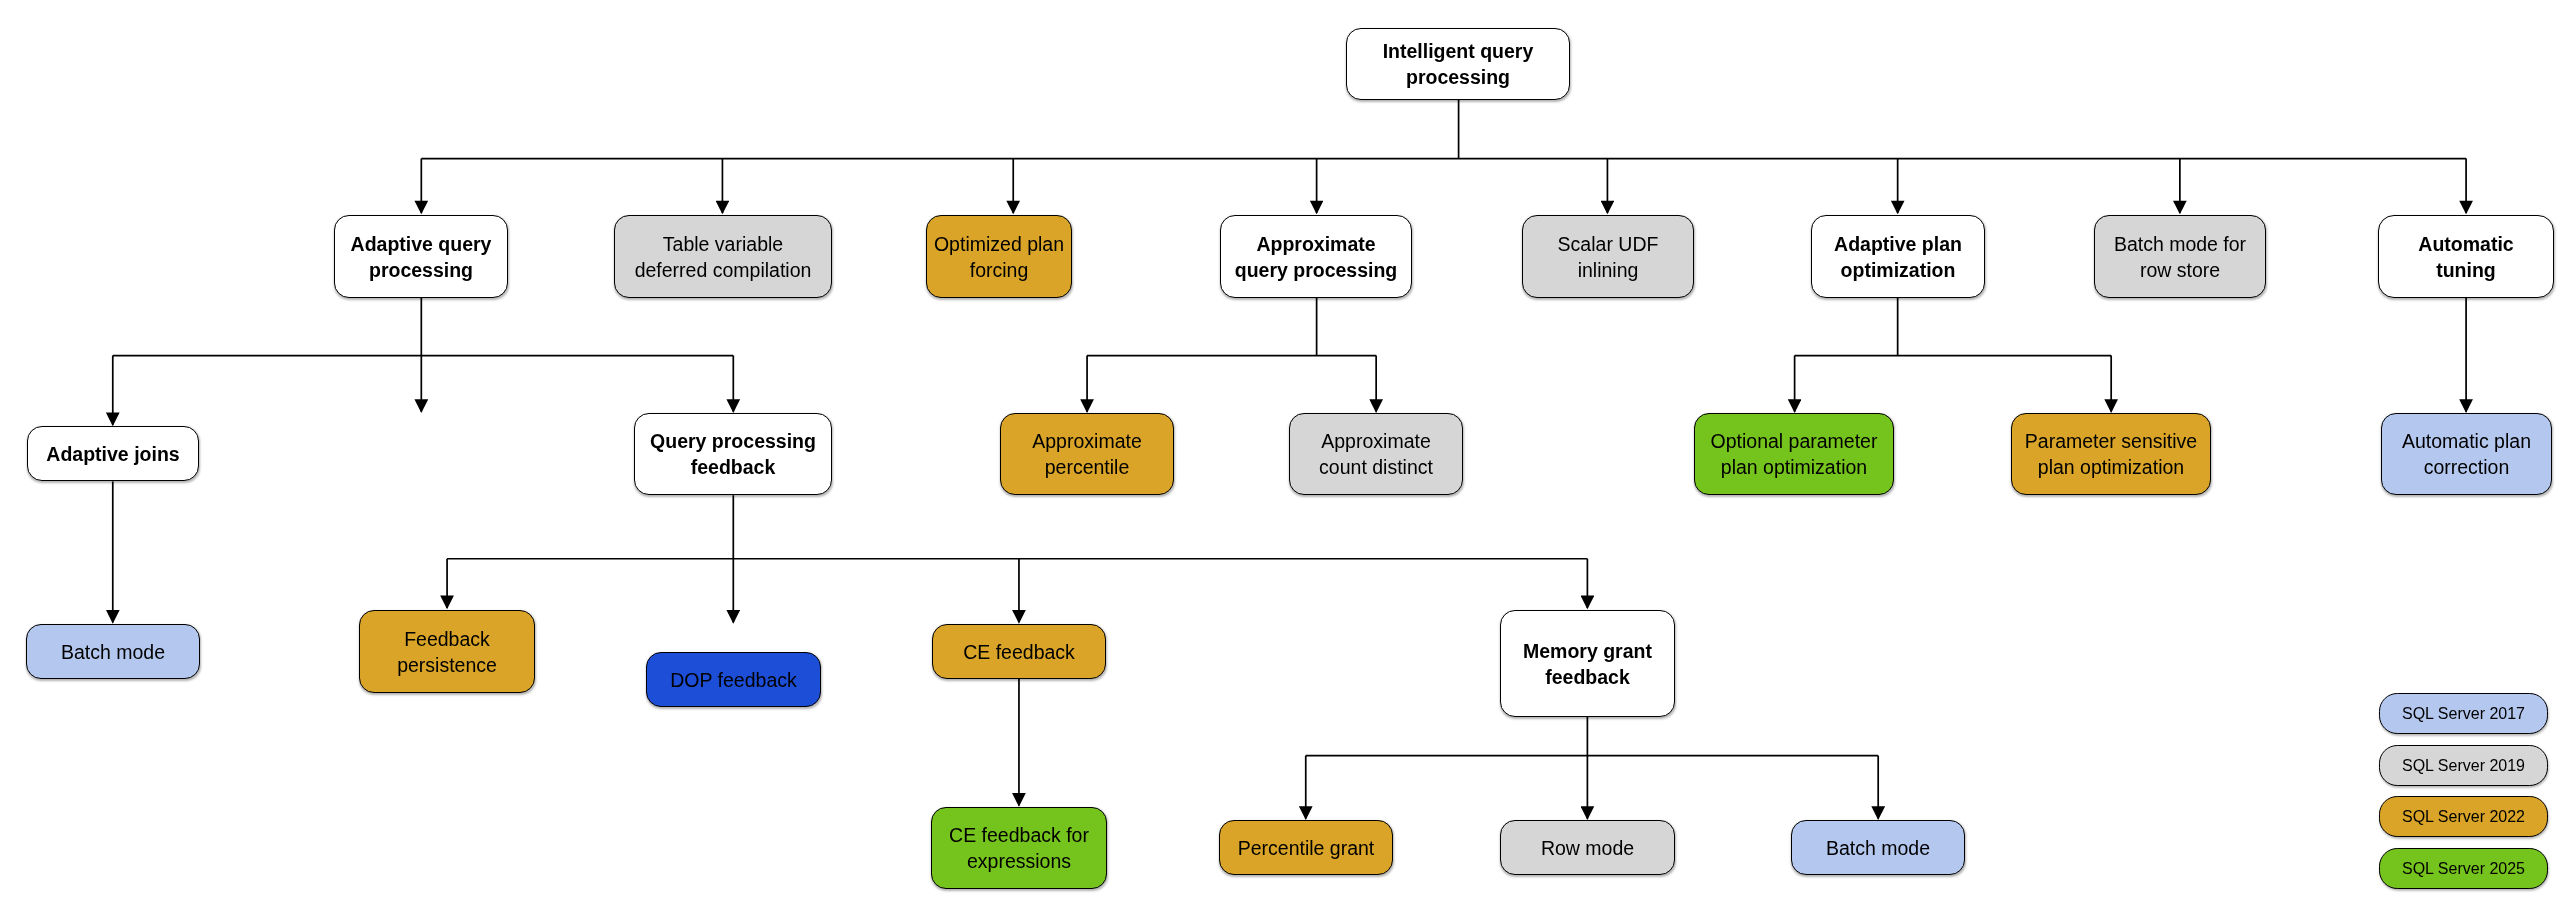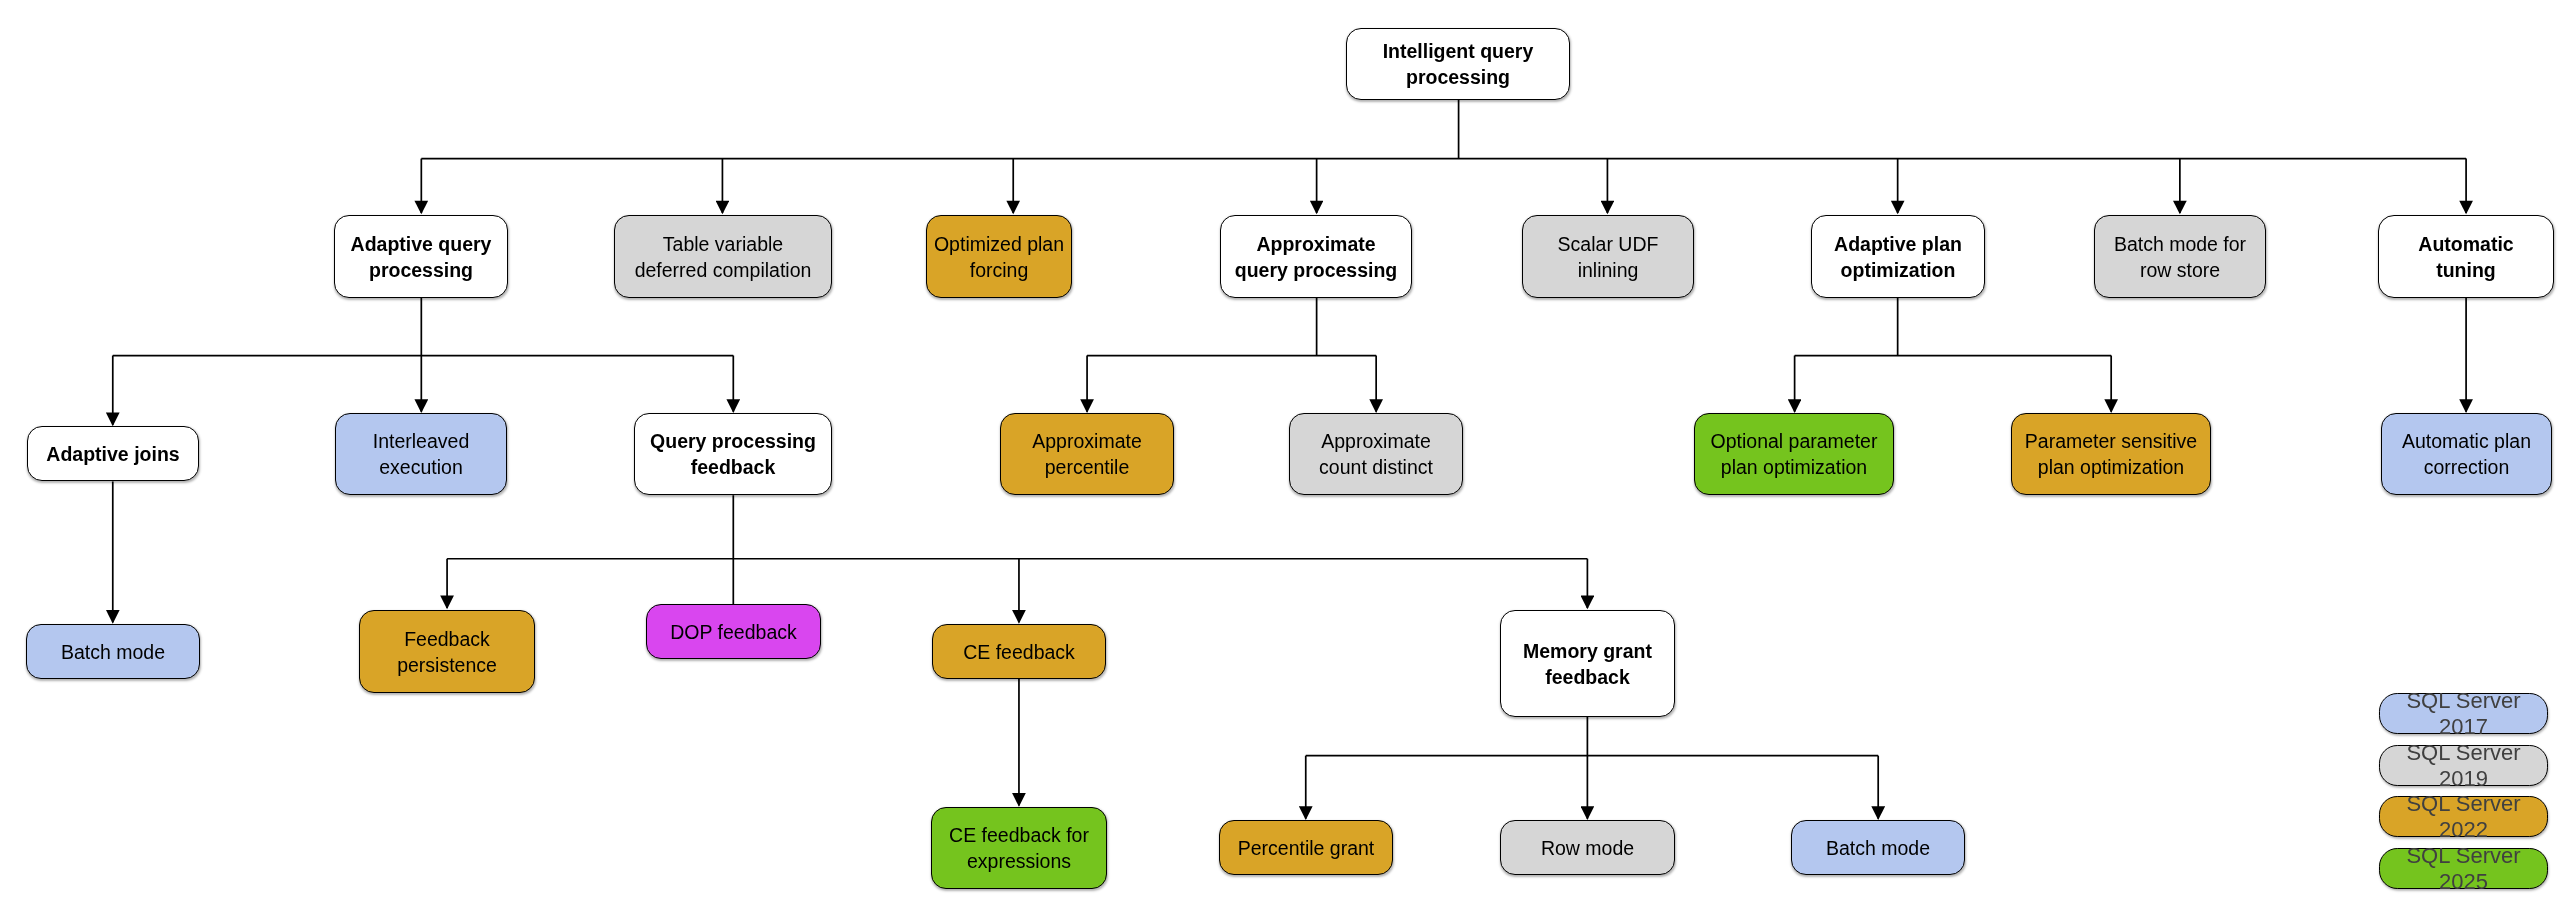--- a/index.html
+++ b/index.html
@@ -14,21 +14,21 @@
     display:flex;align-items:center;justify-content:center;
     text-align:center;color:#000;font-size:19.5px;line-height:26px;
     white-space:pre-line;padding:0 2.3px;
     box-shadow:0.6px 1.7px 2.3px rgba(0,0,0,0.30);
   }
   .bold{font-weight:700;}
   .pill{
     position:absolute;box-sizing:border-box;
     border:1.7px solid #000;border-radius:18.3px;background:#ffffff;
     display:flex;align-items:center;justify-content:center;
-    text-align:center;color:#404040;font-size:22px;
+    text-align:center;color:#000000;font-size:16px;
     box-shadow:0.6px 1.7px 2.3px rgba(0,0,0,0.30);
   }
 </style>
 </head>
 <body>
 
 <div class="canvas">
 
   <svg class="connectors" viewBox="0 0 4500 1600" xmlns="http://www.w3.org/2000/svg">
     <defs>
@@ -101,39 +101,37 @@
   <div class="node" style="left: 1522px; top: 215px; width: 172px; height: 83px; background-color: rgb(214, 214, 214);">Scalar UDF
 inlining</div>
   <div class="node bold" style="left: 1811px; top: 215px; width: 174px; height: 83px; background-color: rgb(255, 255, 255);">Adaptive plan
 optimization</div>
   <div class="node" style="left: 2094px; top: 215px; width: 172px; height: 83px; background-color: rgb(214, 214, 214);">Batch mode for
 row store</div>
   <div class="node bold" style="left: 2378px; top: 215px; width: 176px; height: 83px; background-color: rgb(255, 255, 255); border-radius: 16px;">Automatic
 tuning</div>
 
   <div class="node bold" style="left: 27px; top: 426px; width: 172px; height: 55px; background-color: rgb(255, 255, 255);">Adaptive joins</div>
-  <div class="node" style="left: 335px; top: 413px; width: 172px; height: 82px; background-color: rgb(180, 199, 239);">Interleaved
-execution</div>
   <div class="node bold" style="left: 634px; top: 413px; width: 198px; height: 82px; background-color: rgb(255, 255, 255);">Query processing
 feedback</div>
   <div class="node" style="left: 1000px; top: 413px; width: 174px; height: 82px; background-color: rgb(217, 164, 39);">Approximate
 percentile</div>
   <div class="node" style="left: 1289px; top: 413px; width: 174px; height: 82px; background-color: rgb(214, 214, 214);">Approximate
 count distinct</div>
   <div class="node" style="left: 1694px; top: 413px; width: 200px; height: 82px; background-color: rgb(117, 196, 30);">Optional parameter
 plan optimization</div>
   <div class="node" style="left: 2011px; top: 413px; width: 200px; height: 82px; background-color: rgb(217, 164, 39);">Parameter sensitive
 plan optimization</div>
   <div class="node" style="left: 2381px; top: 413px; width: 171px; height: 82px; background-color: rgb(180, 199, 239);">Automatic plan
 correction</div>
 
   <div class="node" style="left: 26px; top: 624px; width: 174px; height: 55px; background-color: rgb(180, 199, 239);">Batch mode</div>
   <div class="node" style="left: 359px; top: 610px; width: 176px; height: 83px; background-color: rgb(217, 164, 39);">Feedback
 persistence</div>
-  <div class="node" style="left: 646px; top: 604px; width: 175px; height: 55px; background-color: #d946ef;">DOP feedback</div>
+  <div class="node" style="left: 646px; top: 652px; width: 175px; height: 55px; background-color: #1d4ed8;">DOP feedback</div>
   <div class="node" style="left: 932px; top: 624px; width: 174px; height: 55px; background-color: rgb(217, 164, 39);">CE feedback</div>
   <div class="node bold" style="left: 1500px; top: 610px; width: 175px; height: 107px; background-color: rgb(255, 255, 255);">Memory grant
 feedback</div>
 
   <div class="node" style="left: 931px; top: 807px; width: 176px; height: 82px; background-color: rgb(117, 196, 30);">CE feedback for
 expressions</div>
   <div class="node" style="left: 1219px; top: 820px; width: 174px; height: 55px; background-color: rgb(217, 164, 39);">Percentile grant</div>
   <div class="node" style="left: 1500px; top: 820px; width: 175px; height: 55px; background-color: rgb(214, 214, 214);">Row mode</div>
   <div class="node" style="left: 1791px; top: 820px; width: 174px; height: 55px; background-color: rgb(180, 199, 239);">Batch mode</div>
 

